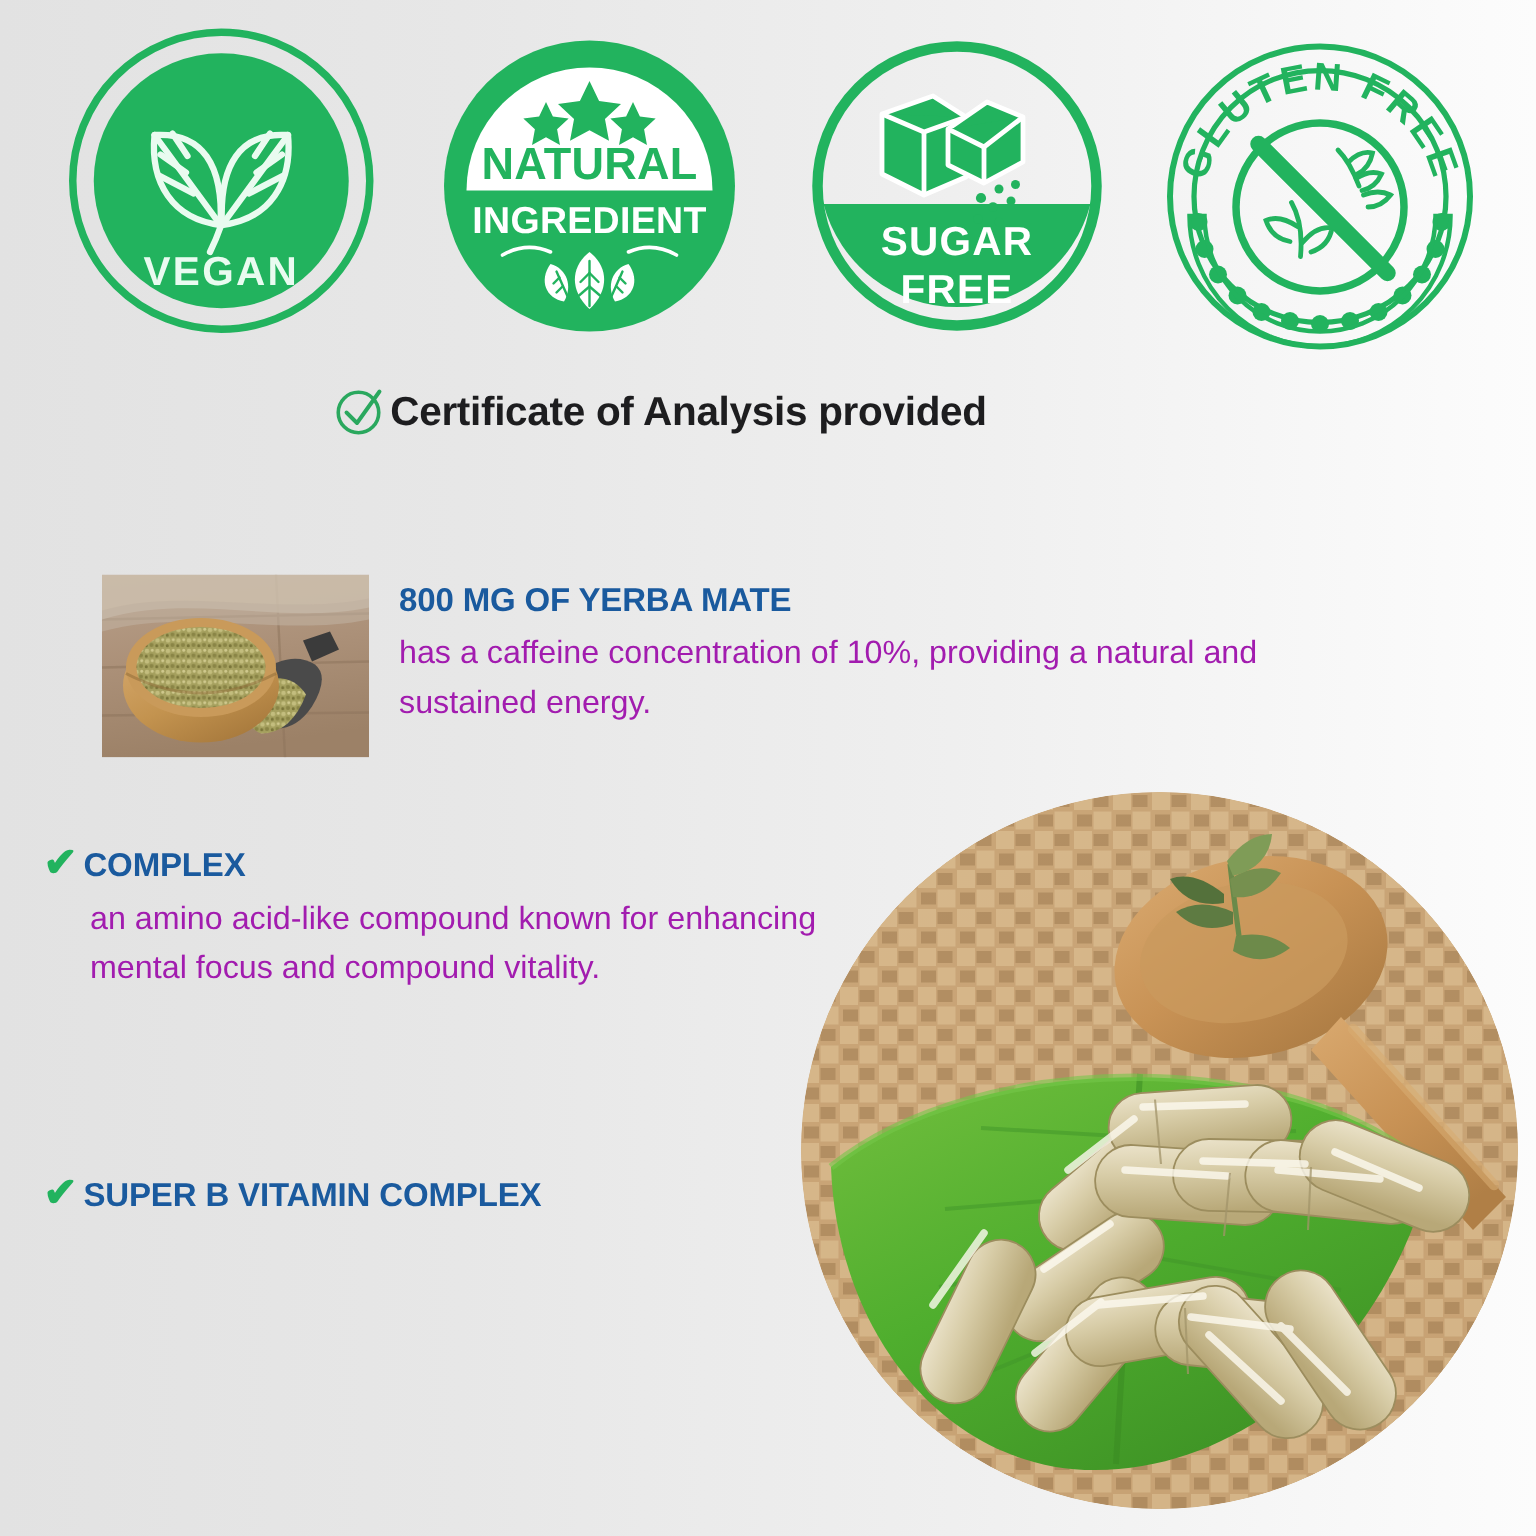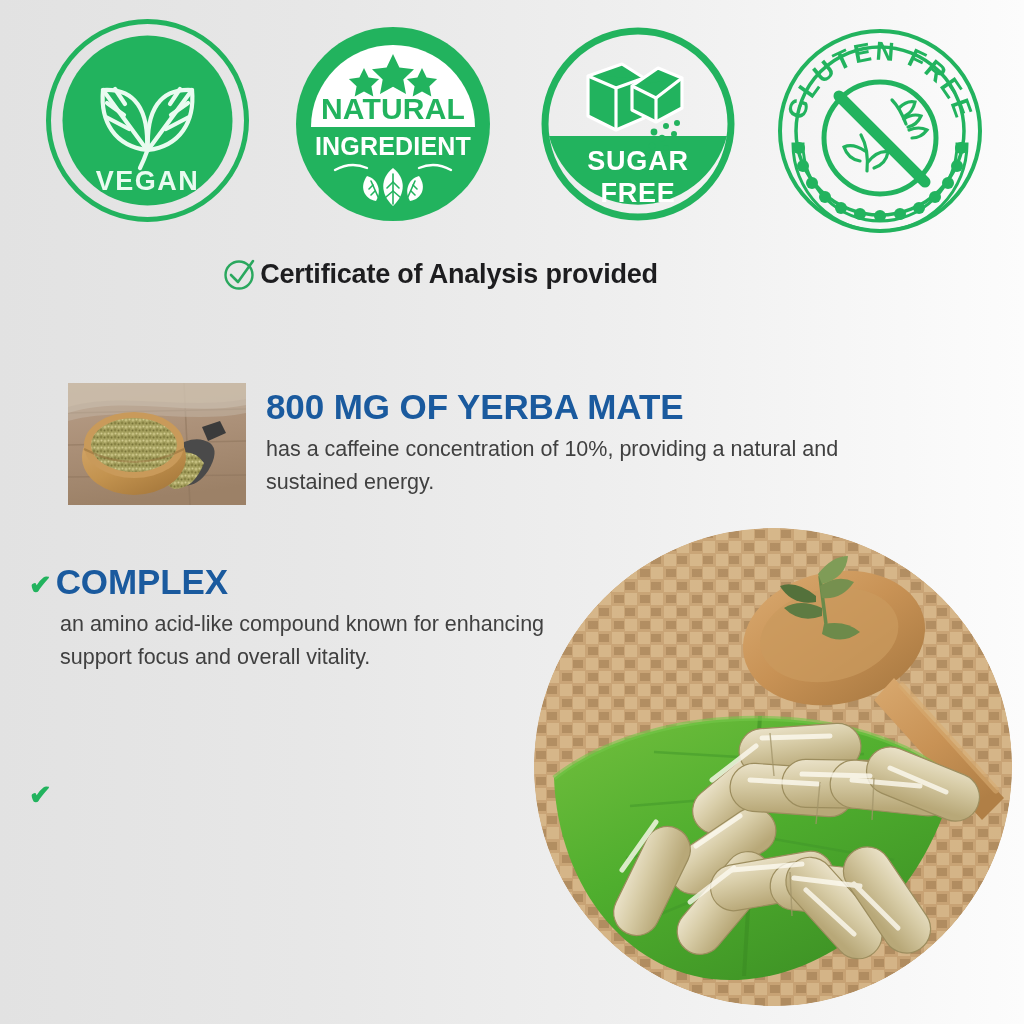--- a/index.html
+++ b/index.html
@@ -79,31 +79,31 @@
   }
   .yerba-text {
     position: absolute;
     left: 198px;
     top: 4px;
     width: 640px;
   }
 
   h2.item-head {
     margin: 0;
-    font-size: 35px;
+    font-size: 22px;
     font-weight: bold;
     color: #1a5a9e;
     letter-spacing: -0.1px;
     white-space: nowrap;
   }
   p.item-body {
     margin: 6px 0 0 0;
     font-size: 21.5px;
     line-height: 33px;
-    color: #404040;
+    color: #a21caf;
   }
 
   
   .check-item { position: absolute; }
   .check-item .head-row {
     display: flex;
     align-items: baseline;
     margin-left: -31px;
   }
   .tick {
@@ -404,20 +404,21 @@
     <h2 class="item-head">800 MG OF YERBA MATE</h2>
     <p class="item-body">has a caffeine concentration of 10%, providing a natural and sustained energy.</p>
   </div>
 </div>
 
 <div class="check-item item-taurine">
   <div class="head-row">
     <span class="tick">✔</span>
     <h2 class="item-head">COMPLEX</h2>
   </div>
-  <p class="item-body">an amino acid-like compound known for enhancing support focus and overall vitality.</p>
+  <p class="item-body">an amino acid-like compound known for enhancing mental focus and compound vitality.</p>
 </div>
 
 <div class="check-item item-vitamin">
   <div class="head-row">
     <span class="tick">✔</span>
+    <h2 class="item-head">SUPER B VITAMIN COMPLEX</h2>
   </div>
 </div>
 
 </body></html>

